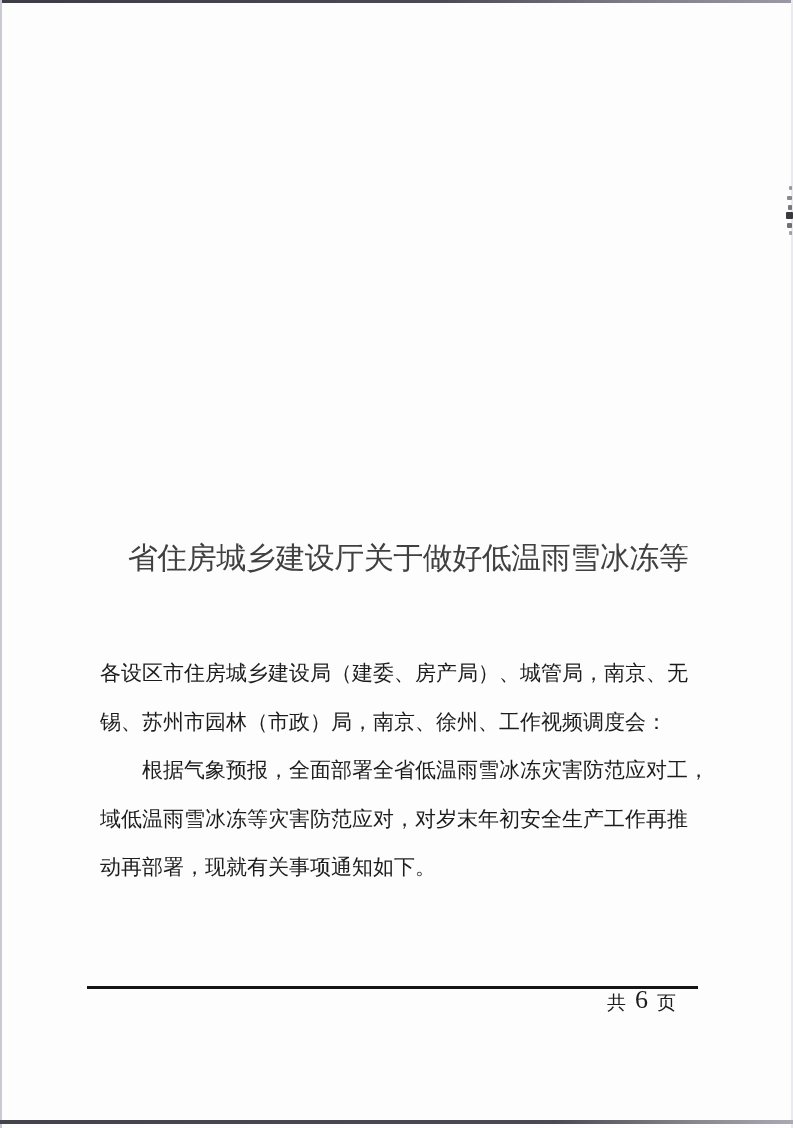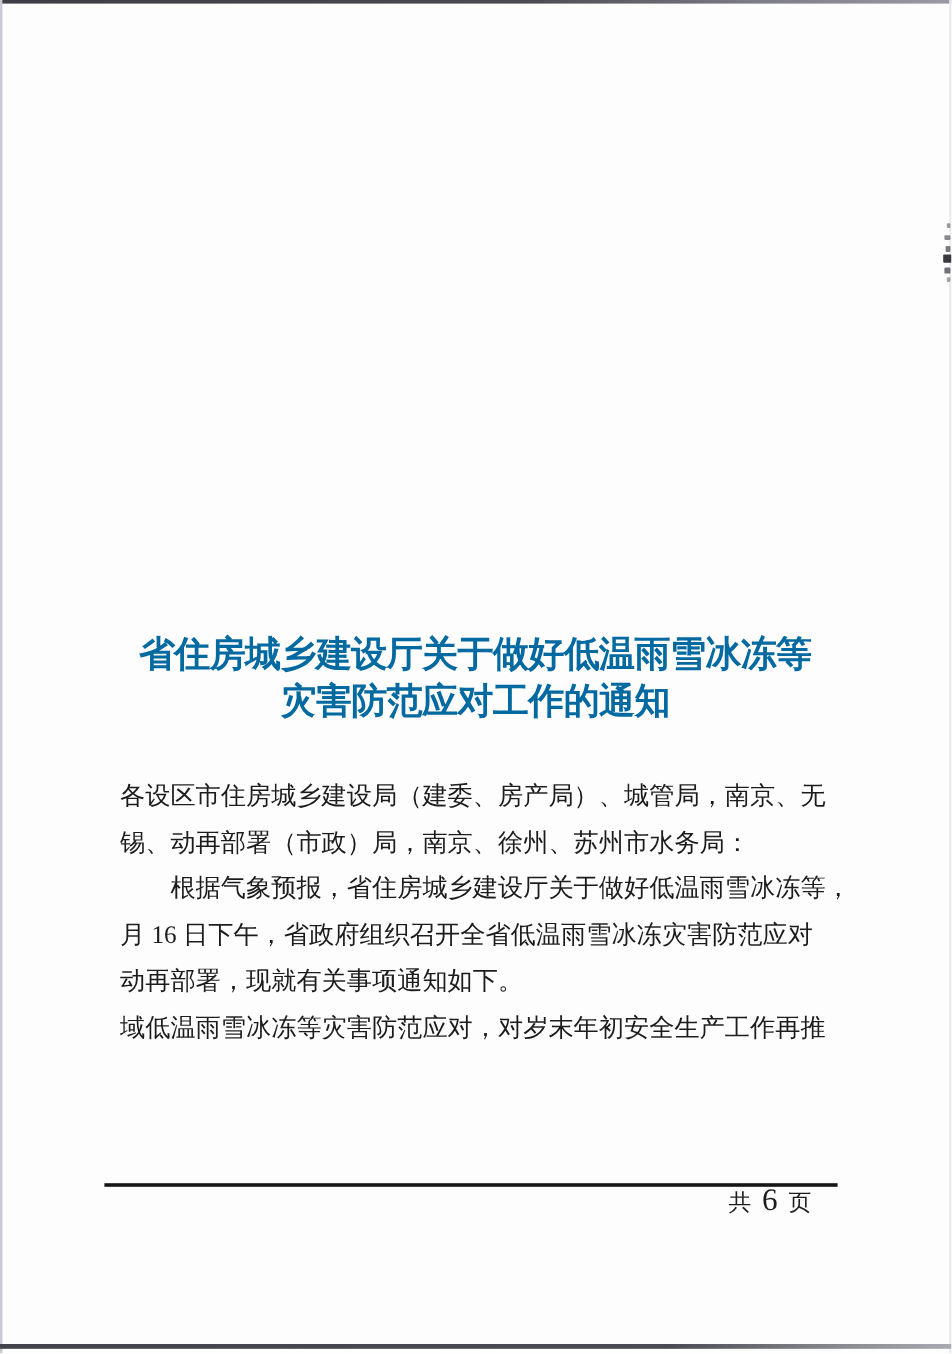--- a/index.html
+++ b/index.html
@@ -51,43 +51,43 @@
   .smudge.s4 { left: 786px; top: 212px; width: 7px; height: 7px; opacity: .95; background:#2e2e34; }
   .smudge.s5 { left: 787px; top: 223px; width: 5px; height: 5px; opacity: .8; }
   .smudge.s6 { left: 789px; top: 231px; width: 3px; height: 4px; opacity: .5; }
 
   
   .title {
     position: absolute;
     left: 100px;
     top: 526px;
     width: 592px;
-    margin: 0;
+    margin: 12px;
     text-align: center;
     font-size: 30px;
-    font-weight: 700;
+    font-weight: 400;
     line-height: 39px;
     letter-spacing: -0.5px;
-    color: #0369a1;
+    color: #404040;
   }
   .title .tline { display: block; }
 
   
   .body-text {
     position: absolute;
     left: 100px;
     top: 644px;
     width: 592px;
     font-size: 21px;
     line-height: 38.5px;
     color: #1c1c1c;
     letter-spacing: 0;
     white-space: nowrap;
   }
-  .body-text .line { display: block; }
+  .body-text .line { display: block; margin-top: 10px; }
   .body-text .line.indent { text-indent: 2em; }
 
   
   .footer-rule {
     position: absolute;
     left: 87px;
     top: 986px;
     width: 611px;
     height: 3px;
     background: #151515;
@@ -121,30 +121,28 @@
   <div class="edge-bottom"></div>
   <div class="smudge s1"></div>
   <div class="smudge s2"></div>
   <div class="smudge s3"></div>
   <div class="smudge s4"></div>
   <div class="smudge s5"></div>
   <div class="smudge s6"></div>
 
   <h1 class="title">
     <span class="tline">省住房城乡建设厅关于做好低温雨雪冰冻等</span>
-    <span class="tline">灾害防范应对工作的通知</span>
   </h1>
 
   <div class="body-text">
     <span class="line">各设区市住房城乡建设局（建委、房产局）、城管局，南京、无</span>
-    <span class="line">锡、动再部署（市政）局，南京、徐州、苏州市水务局：</span>
-    <span class="line indent">根据气象预报，省住房城乡建设厅关于做好低温雨雪冰冻等，</span>
-    <span class="line">月 16 日下午，省政府组织召开全省低温雨雪冰冻灾害防范应对</span>
+    <span class="line">锡、苏州市园林（市政）局，南京、徐州、工作视频调度会：</span>
+    <span class="line indent">根据气象预报，全面部署全省低温雨雪冰冻灾害防范应对工，</span>
+    <span class="line">域低温雨雪冰冻等灾害防范应对，对岁末年初安全生产工作再推</span>
     <span class="line">动再部署，现就有关事项通知如下。</span>
-    <span class="line">域低温雨雪冰冻等灾害防范应对，对岁末年初安全生产工作再推</span>
   </div>
 
   <div class="footer-rule"></div>
   <div class="page-count">
     <span>共</span>
     <span class="num">6</span>
     <span>页</span>
   </div>
 
 </div>

